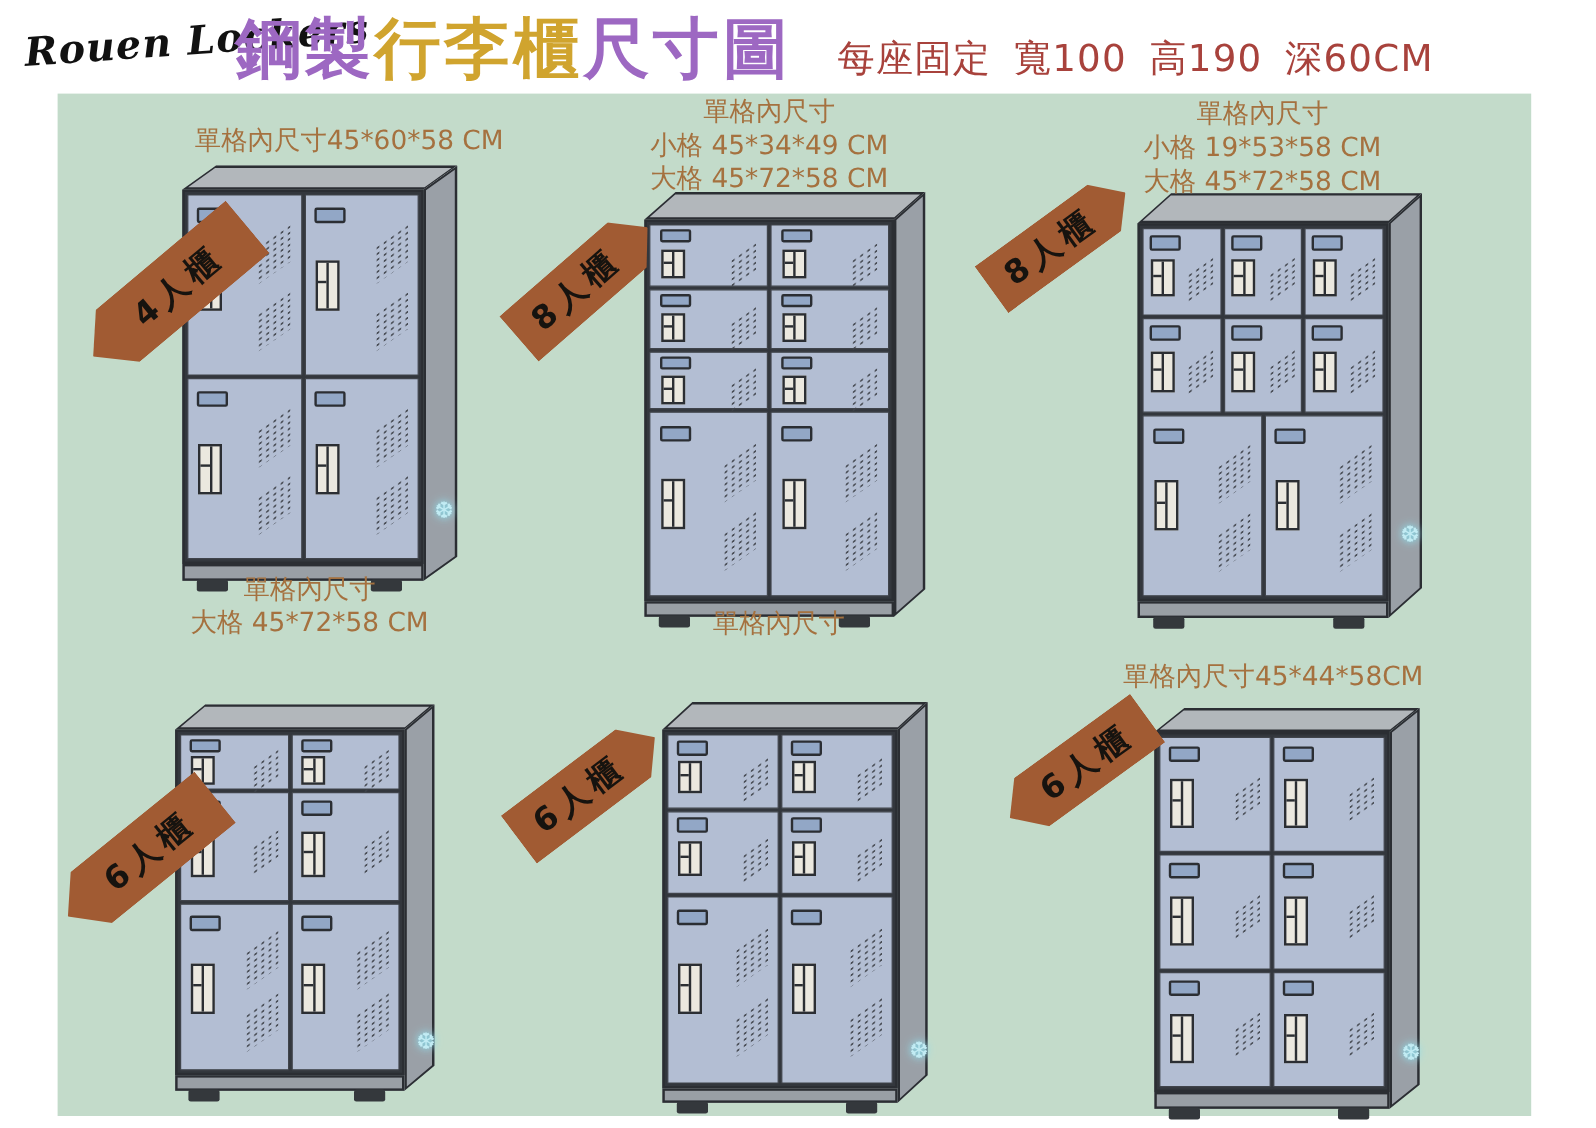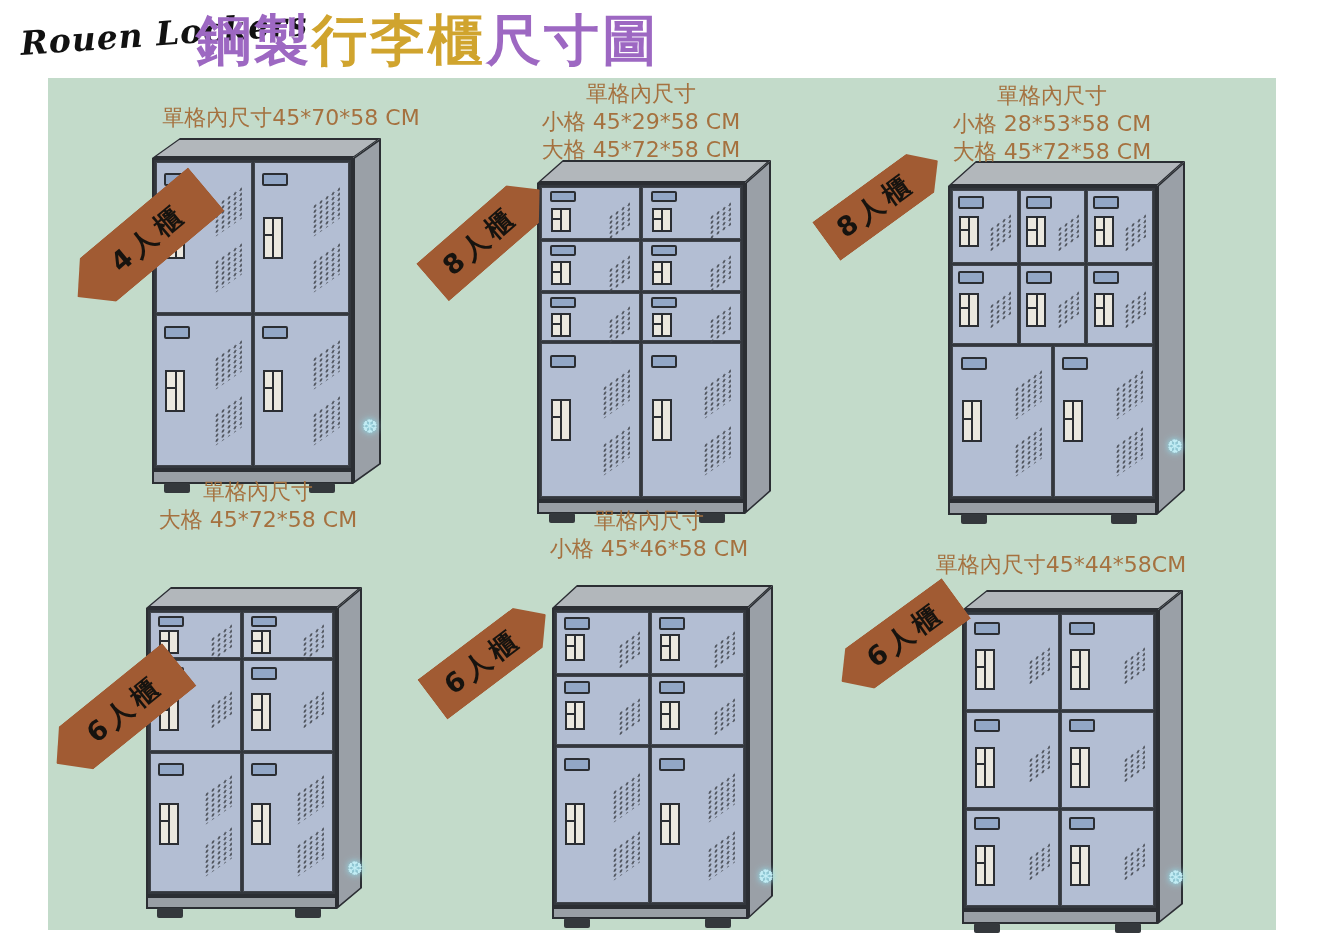--- a/index.html
+++ b/index.html
@@ -62,23 +62,24 @@
        box-sizing:border-box;white-space:nowrap;}
   .tag.point-left{clip-path:polygon(0 50%,16% 0,100% 0,100% 100%,16% 100%);padding-left:16px;}
   .tag.point-right{clip-path:polygon(100% 50%,84% 0,0 0,0 100%,84% 100%);padding-right:16px;}
 </style>
 </head>
 <body>
 
 <div id="stage">
   <div id="logo">Rouen Lockers</div>
   <div id="title"><span class="t-purple">鋼製</span><span class="t-gold">行李櫃</span><span class="t-purple">尺寸圖</span></div>
+  <div id="subtitle">每座固定 寬100 高190 深60CM</div>
   <div id="board"></div>
 <div class="dim-label" style="left: 291px; top: 104px;">
-      <div>單格內尺寸45*70*58  CM</div>
+      <div>單格內尺寸45*60*58  CM</div>
     </div>
     <div class="cab" style="left: 152px; top: 138px; width: 229px; height: 358px;">
       <div class="cab-top" style="left: 0px; top: 0px; width: 201px; height: 20px; transform: skewX(-54.5deg);"></div>
       <div class="cab-side" style="left: 201px; top: 20px; width: 28px; height: 326px; transform: skewY(-35.5deg);"></div>
       <div class="cab-front" style="left: 0px; top: 20px; width: 201px; height: 312px;">
         <div class="cab-row" style="flex: 0.5 1 0px;">
           <div class="door">
             <div class="plate"></div>
             <div class="handle" style="height: 42px; top: 36%;"></div>
             <div class="vent" style="width: 28px; height: 32px; right: 9%; top: 22%;"></div>
@@ -107,21 +108,21 @@
         </div>
       </div>
       <div class="cab-base" style="left: 0px; top: 332px; width: 201px; height: 14px;"></div>
       <div class="foot" style="left: 12.06px; top: 345px;"></div>
       <div class="foot" style="left: 156.78px; top: 345px;"></div>
       <div class="sparkle" style="left: 210px; top: 277px;">❆</div>
     </div>
     <div class="tag point-left" style="width: 168px; height: 57px; left: 142px; top: 243px; transform: translate(-50%, -50%) rotate(-40deg);">4人櫃</div>
     <div class="dim-label" style="left: 641px; top: 80px;">
       <div>單格內尺寸</div>
-      <div>小格 45*29*58 CM</div>
+      <div>小格 45*34*49 CM</div>
       <div>大格 45*72*58 CM</div>
     </div>
     <div class="cab" style="left: 537px; top: 160px; width: 234px; height: 366px;">
       <div class="cab-top" style="left: 0px; top: 0px; width: 208px; height: 23px; transform: skewX(-48.5deg);"></div>
       <div class="cab-side" style="left: 208px; top: 23px; width: 26px; height: 331px; transform: skewY(-41.5deg);"></div>
       <div class="cab-front" style="left: 0px; top: 23px; width: 208px; height: 318px;">
         <div class="cab-row" style="flex: 0.17 1 0px;">
           <div class="door">
             <div class="plate" style="height: 11px;"></div>
             <div class="handle" style="height: 24px; top: 40%;"></div>
@@ -172,21 +173,21 @@
           </div>
         </div>
       </div>
       <div class="cab-base" style="left: 0px; top: 341px; width: 208px; height: 13px;"></div>
       <div class="foot" style="left: 12.48px; top: 353px;"></div>
       <div class="foot" style="left: 162.24px; top: 353px;"></div>
     </div>
     <div class="tag point-right" style="width: 142px; height: 50px; left: 486px; top: 236px; transform: translate(-50%, -50%) rotate(-41deg);">8人櫃</div>
     <div class="dim-label" style="left: 1052px; top: 82px;">
       <div>單格內尺寸</div>
-      <div>小格 28*53*58 CM</div>
+      <div>小格 19*53*58 CM</div>
       <div>大格 45*72*58 CM</div>
     </div>
     <div class="cab" style="left: 948px; top: 161px; width: 237px; height: 366px;">
       <div class="cab-top" style="left: 0px; top: 0px; width: 209px; height: 25px; transform: skewX(-48.2deg);"></div>
       <div class="cab-side" style="left: 209px; top: 25px; width: 28px; height: 329px; transform: skewY(-41.8deg);"></div>
       <div class="cab-front" style="left: 0px; top: 25px; width: 209px; height: 315px;">
         <div class="cab-row" style="flex: 0.24 1 0px;">
           <div class="door">
             <div class="plate"></div>
             <div class="handle" style="height: 30.9456px; top: 36%;"></div>
@@ -289,21 +290,20 @@
         </div>
       </div>
       <div class="cab-base" style="left: 0px; top: 309px; width: 191px; height: 13px;"></div>
       <div class="foot" style="left: 11.46px; top: 321px;"></div>
       <div class="foot" style="left: 148.98px; top: 321px;"></div>
       <div class="sparkle" style="left: 201px; top: 270px;">❆</div>
     </div>
     <div class="tag point-left" style="width: 158px; height: 55px; left: 118px; top: 714px; transform: translate(-50%, -50%) rotate(-39deg);">6人櫃</div>
     <div class="dim-label" style="left: 649px; top: 507px;">
       <div>單格內尺寸</div>
-      <div>小格 45*46*58 CM</div>
     </div>
     <div class="cab" style="left: 552px; top: 585px; width: 221px; height: 346px;">
       <div class="cab-top" style="left: 0px; top: 0px; width: 196px; height: 23px; transform: skewX(-47.4deg);"></div>
       <div class="cab-side" style="left: 196px; top: 23px; width: 25px; height: 311px; transform: skewY(-42.6deg);"></div>
       <div class="cab-front" style="left: 0px; top: 23px; width: 196px; height: 299px;">
         <div class="cab-row" style="flex: 0.215 1 0px;">
           <div class="door">
             <div class="plate"></div>
             <div class="handle" style="height: 26.2773px; top: 36%;"></div>
             <div class="vent" style="width: 22px; height: 24px; right: 9%; top: 42%;"></div>

